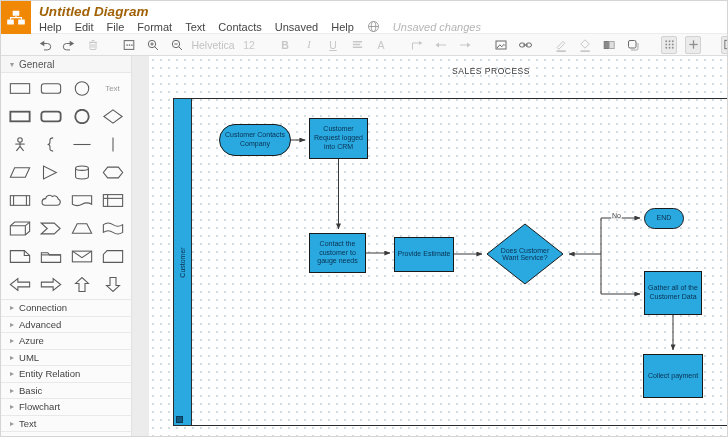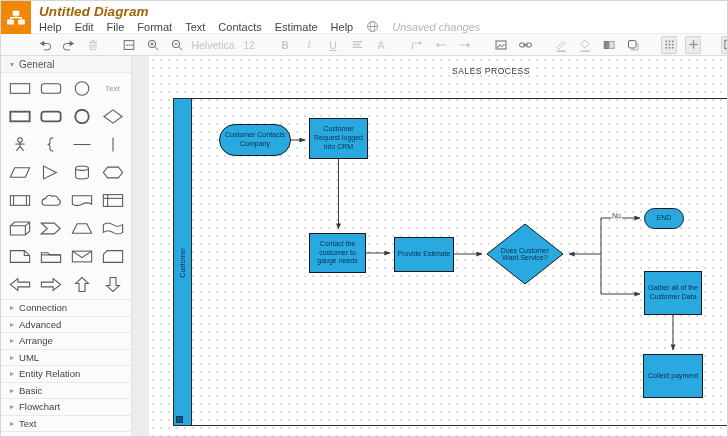--- a/index.html
+++ b/index.html
@@ -77,21 +77,21 @@
     </div>
     <div class="doc-title">Untitled Diagram</div>
     <div class="menubar">
       <span id="menu-items" style="display:flex;gap:13px;">
           <span class="menu-item">Help</span>
           <span class="menu-item">Edit</span>
           <span class="menu-item">File</span>
           <span class="menu-item">Format</span>
           <span class="menu-item">Text</span>
           <span class="menu-item">Contacts</span>
-          <span class="menu-item">Estimate</span>
+          <span class="menu-item">Unsaved</span>
           <span class="menu-item">Help</span>
         </span>
       <span class="globe">
         <svg width="13" height="13" viewBox="0 0 14 14" stroke="#9a9a9a" fill="none" stroke-width="1">
           <circle cx="7" cy="7" r="5.4"></circle>
             <ellipse cx="7" cy="7" rx="2.4" ry="5.4"></ellipse>
             <line x1="1.6" y1="7" x2="12.4" y2="7"></line>
         </svg>
       </span>
       <span class="status">Unsaved changes</span>
@@ -431,21 +431,21 @@
         <div class="section">
           <span class="chev">▸</span>
           <span>Connection</span>
         </div>
         <div class="section">
           <span class="chev">▸</span>
           <span>Advanced</span>
         </div>
         <div class="section">
           <span class="chev">▸</span>
-          <span>Arrange</span>
+          <span>Azure</span>
         </div>
         <div class="section">
           <span class="chev">▸</span>
           <span>UML</span>
         </div>
         <div class="section">
           <span class="chev">▸</span>
           <span>Entity Relation</span>
         </div>
         <div class="section">

